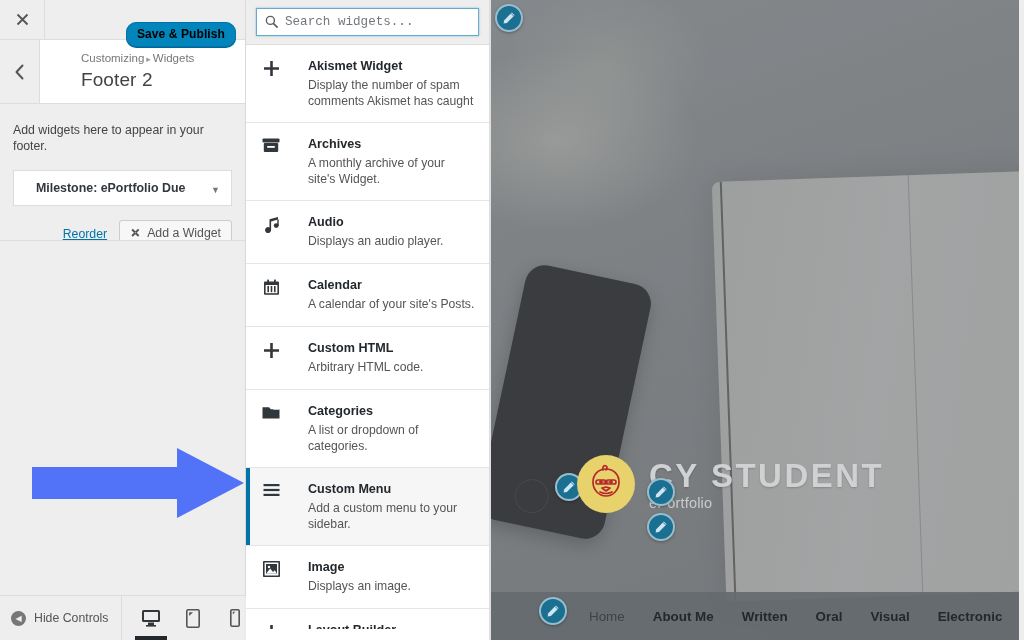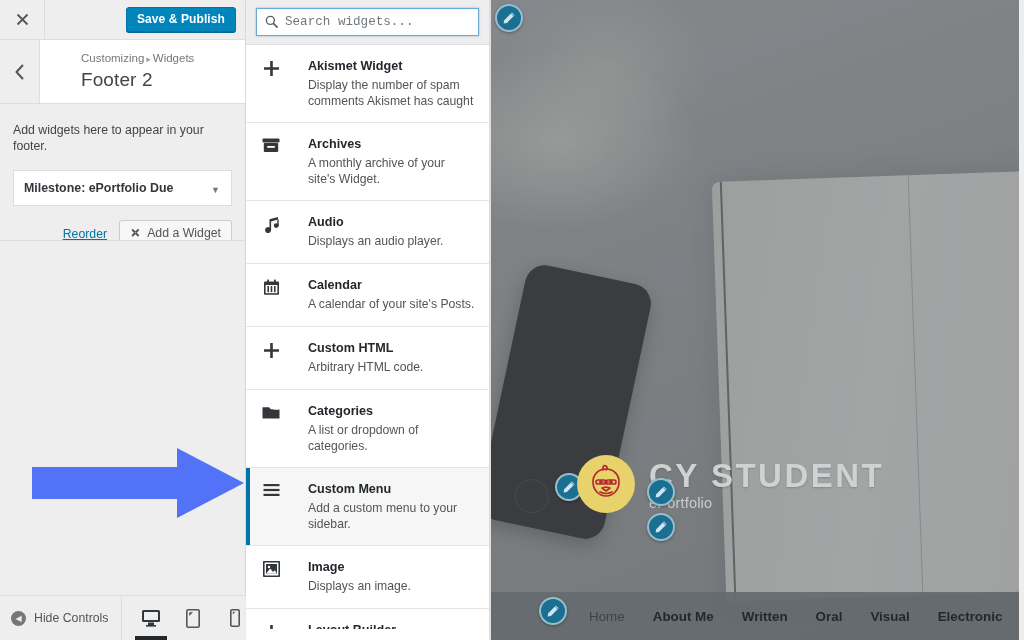--- a/index.html
+++ b/index.html
@@ -25,23 +25,23 @@
     position: relative;
   }
   .cz-close {
     width: 45px; height: 39px;
     display: flex; align-items: center; justify-content: center;
     border-right: 1px solid #ddd;
     color: #555; font-size: 15px; line-height: 1;
     cursor: pointer; background: #eee;
   }
   .cz-save {
-    position: absolute; right: 9px; top: 7px;
-    background: #0185ba; color: #ffffff;
-    border: 1px solid #0073aa; border-radius: 3px;
+    position: absolute; right: 9px; top: 22px;
+    background: #0185ba; color: #000000;
+    border: 1px solid #0073aa; border-radius: 10px;
     font-size: 12px; font-weight: bold;
     padding: 5px 10px 6px; cursor: pointer;
     line-height: 1; letter-spacing: .1px;
     box-shadow: 0 1px 0 #006799;
   }
   .cz-section-head {
     height: 64px; background: #fff;
     border-bottom: 1px solid #ddd;
     display: flex; align-items: stretch; gap: 29px;
   }
@@ -54,21 +54,21 @@
   .cz-titles { padding: 11px 0 0 12px; }
   .cz-breadcrumb { font-size: 11.5px; color: #777; line-height: 15px; }
   .cz-breadcrumb .sep { font-size: 9px; color: #999; padding: 0 2px; }
   .cz-title { font-size: 19px; color: #444; font-weight: normal; line-height: 26px; letter-spacing: .1px; }
 
   .cz-body { padding: 0 13px; background: #eee; }
   .cz-desc { font-size: 12.3px; color: #444; padding: 18px 0 16px; line-height: 16px; }
   .cz-widget-box {
     background: #fff; border: 1px solid #ddd;
     height: 36px; display: flex; align-items: center;
-    padding: 0 10px; cursor: pointer; position: relative;
+    padding: 0 22px; cursor: pointer; position: relative;
   }
   .cz-widget-name { font-size: 12.4px; color: #32373c; font-weight: bold; }
   .cz-caret { position: absolute; right: 11px; top: 14px; font-size: 9px; color: #777; }
   .cz-actions { display: flex; justify-content: flex-end; align-items: center; gap: 12px; padding-top: 14px; }
   .cz-reorder { font-size: 12.3px; color: #0073aa; text-decoration: underline; cursor: pointer; }
   .cz-addwidget {
     background: #f7f7f7; border: 1px solid #ccc; border-radius: 3px;
     font-size: 12.3px; color: #555; padding: 5px 10px 6px;
     display: flex; align-items: center; gap: 7px; cursor: pointer;
     box-shadow: 0 1px 0 #ccc;

